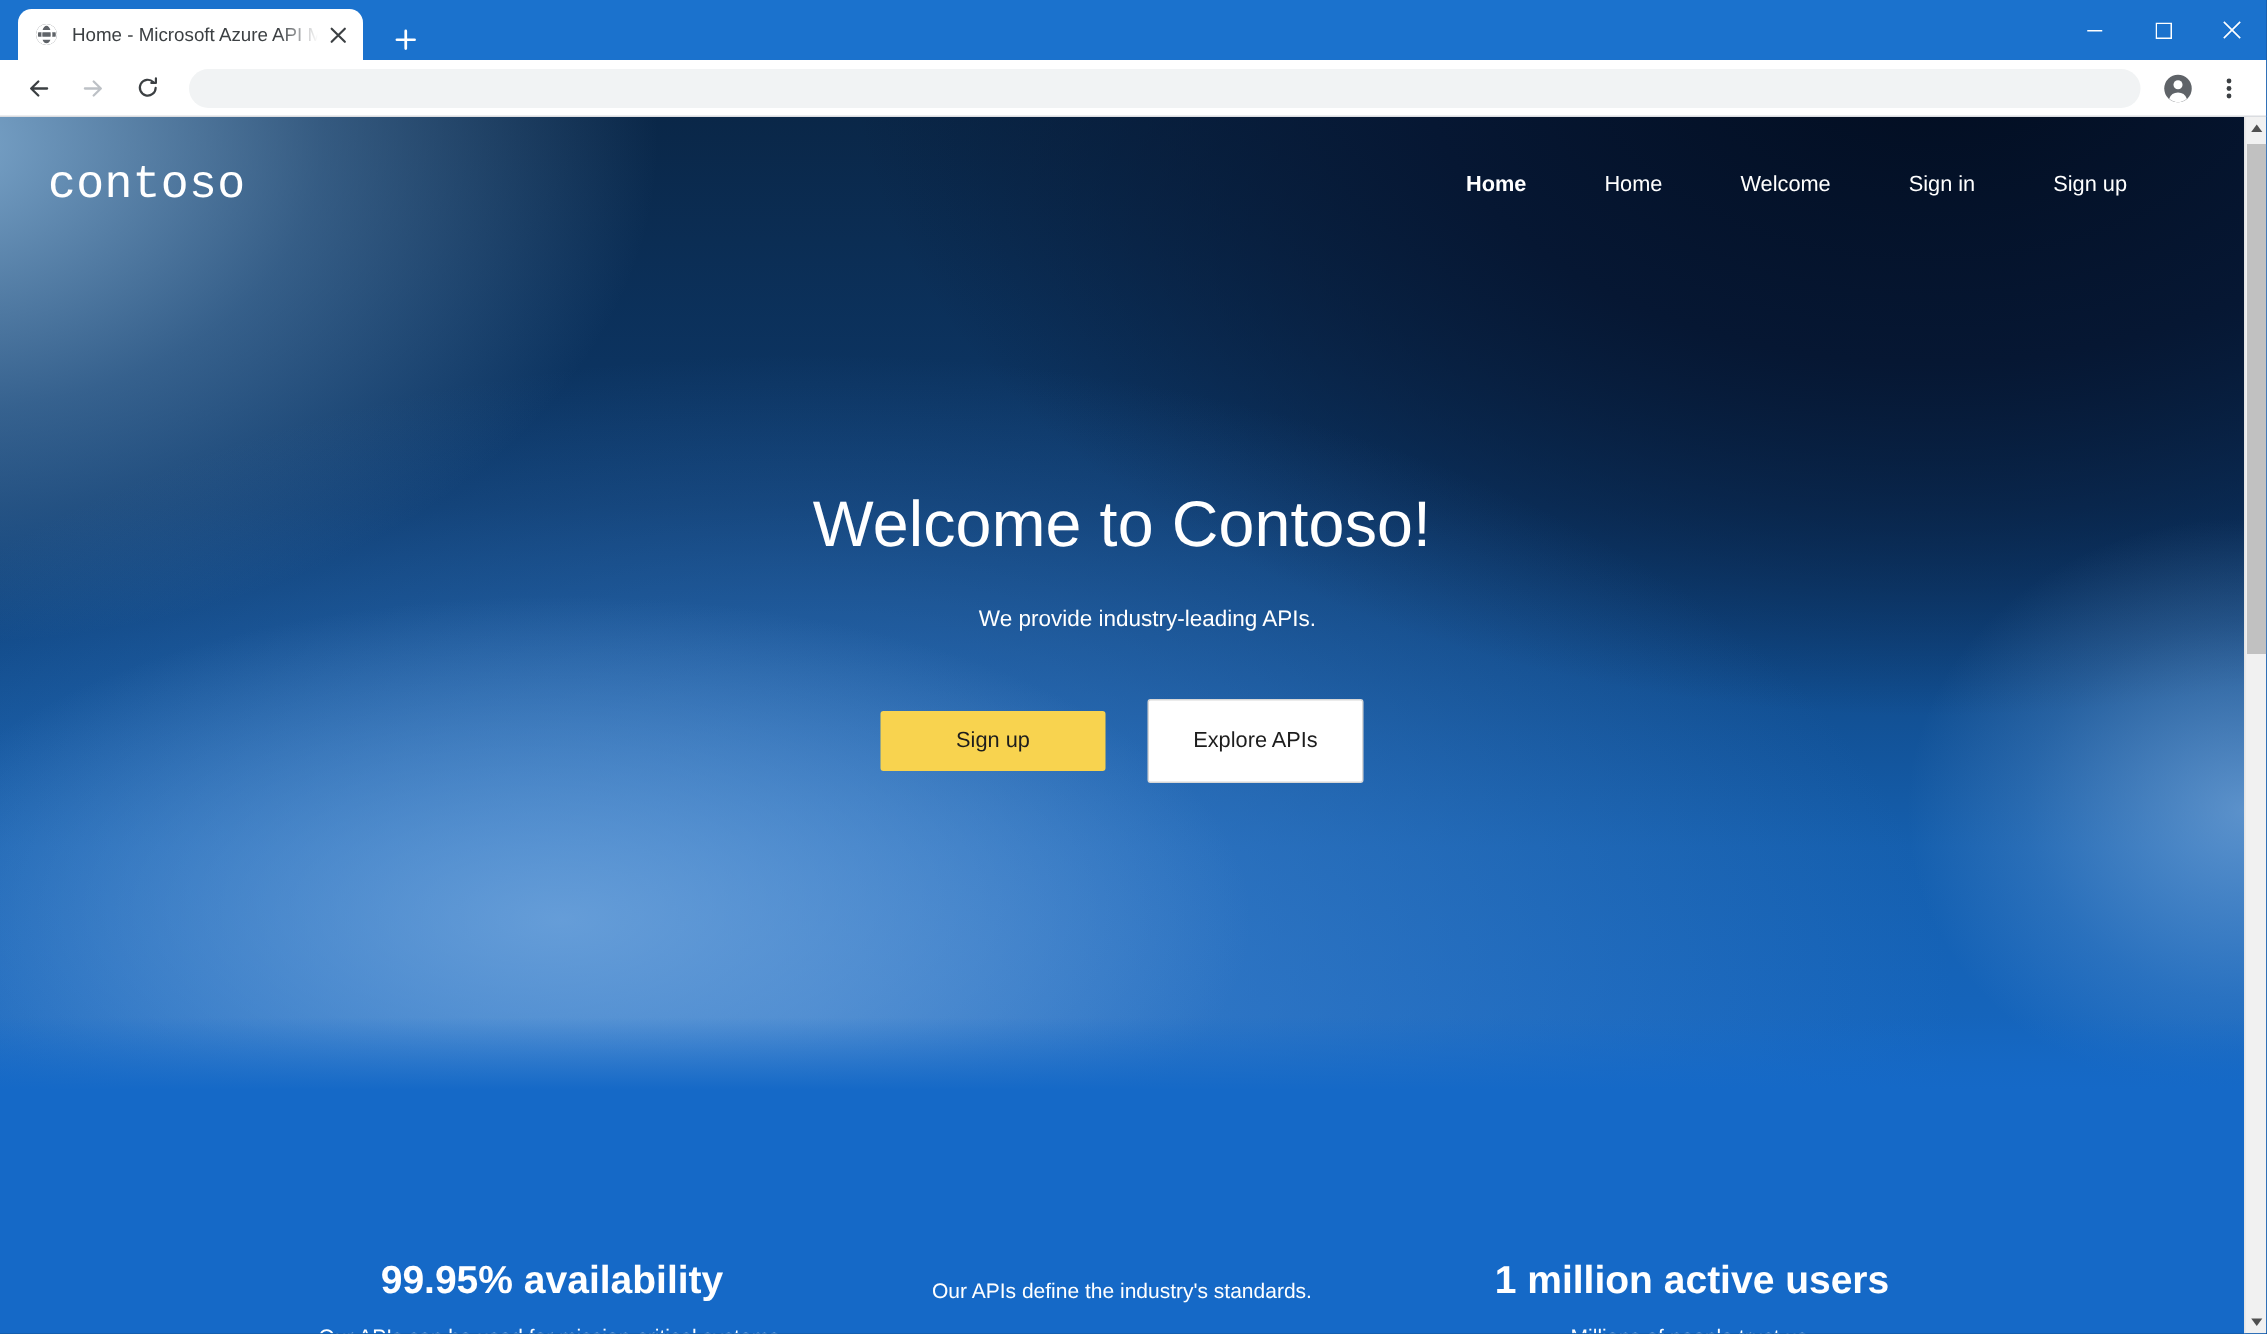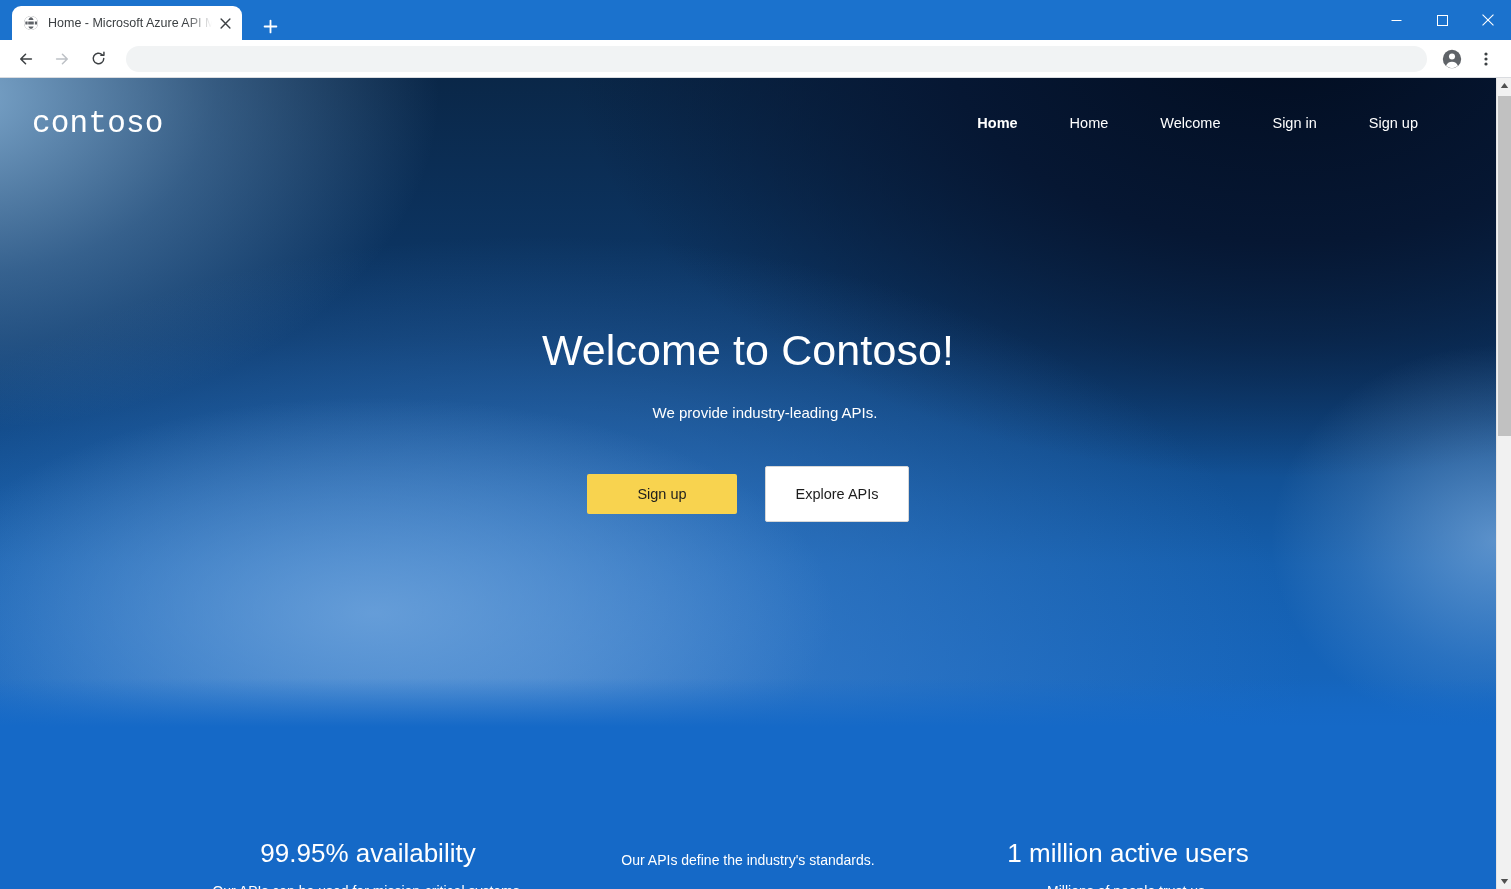--- a/index.html
+++ b/index.html
@@ -139,21 +139,21 @@
     width:144px; height:56px; background:#ffffff; color:#1d1d1d;
     border:1px solid #d7d7d7; border-radius:2px;
   }
 
   
   .stats {
     position:absolute; top:700px; left:0; width:100%;
     display:flex; justify-content:center; padding:60px 0 0 0;
   }
   .stat { width:380px; text-align:center; padding:0 14px; }
-  .stat-title { color:#ffffff; font-size:26px; font-weight:400; line-height:1.2; }
+  .stat-title { color:#ffffff; font-size:26px; font-weight:700; line-height:1.2; }
   .stat-desc { color:#ffffff; font-size:14px; font-weight:400; margin-top:14px; }
 
   
   .scrollbar {
     position:absolute; top:78px; right:0; width:15px; height:811px;
     background:#f1f1f1; border-left:1px solid #e4e4e4;
   }
   .sb-arrow {
     position:absolute; left:0; width:15px; height:15px;
     display:flex; align-items:center; justify-content:center; cursor:pointer;

